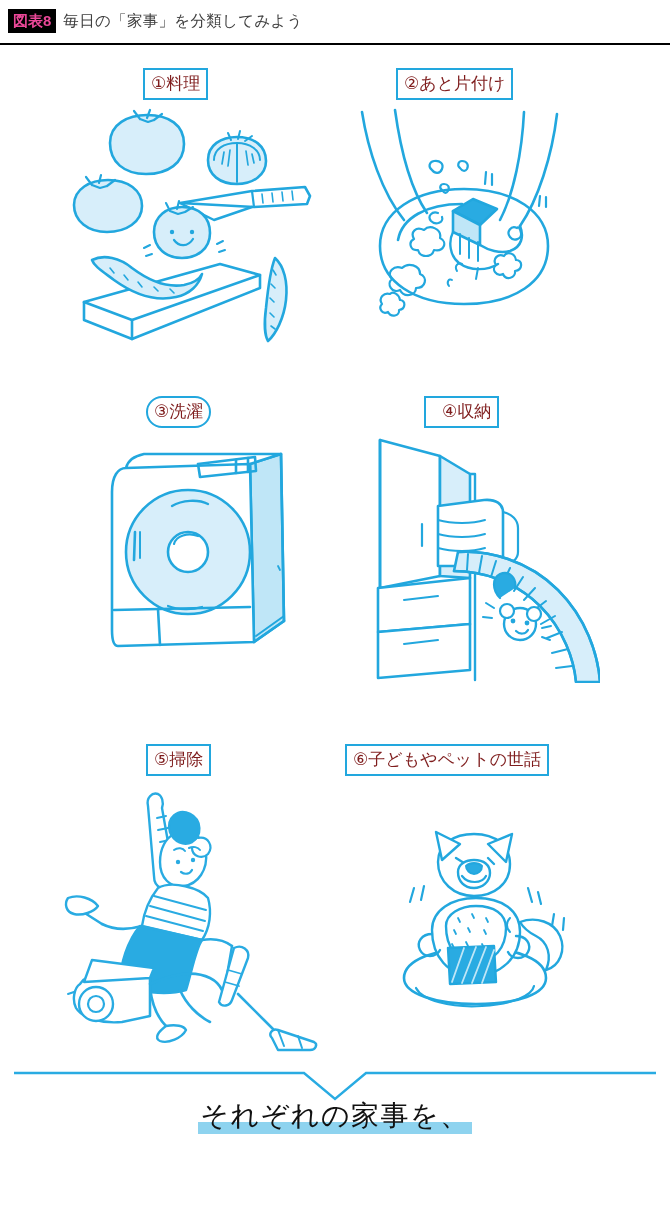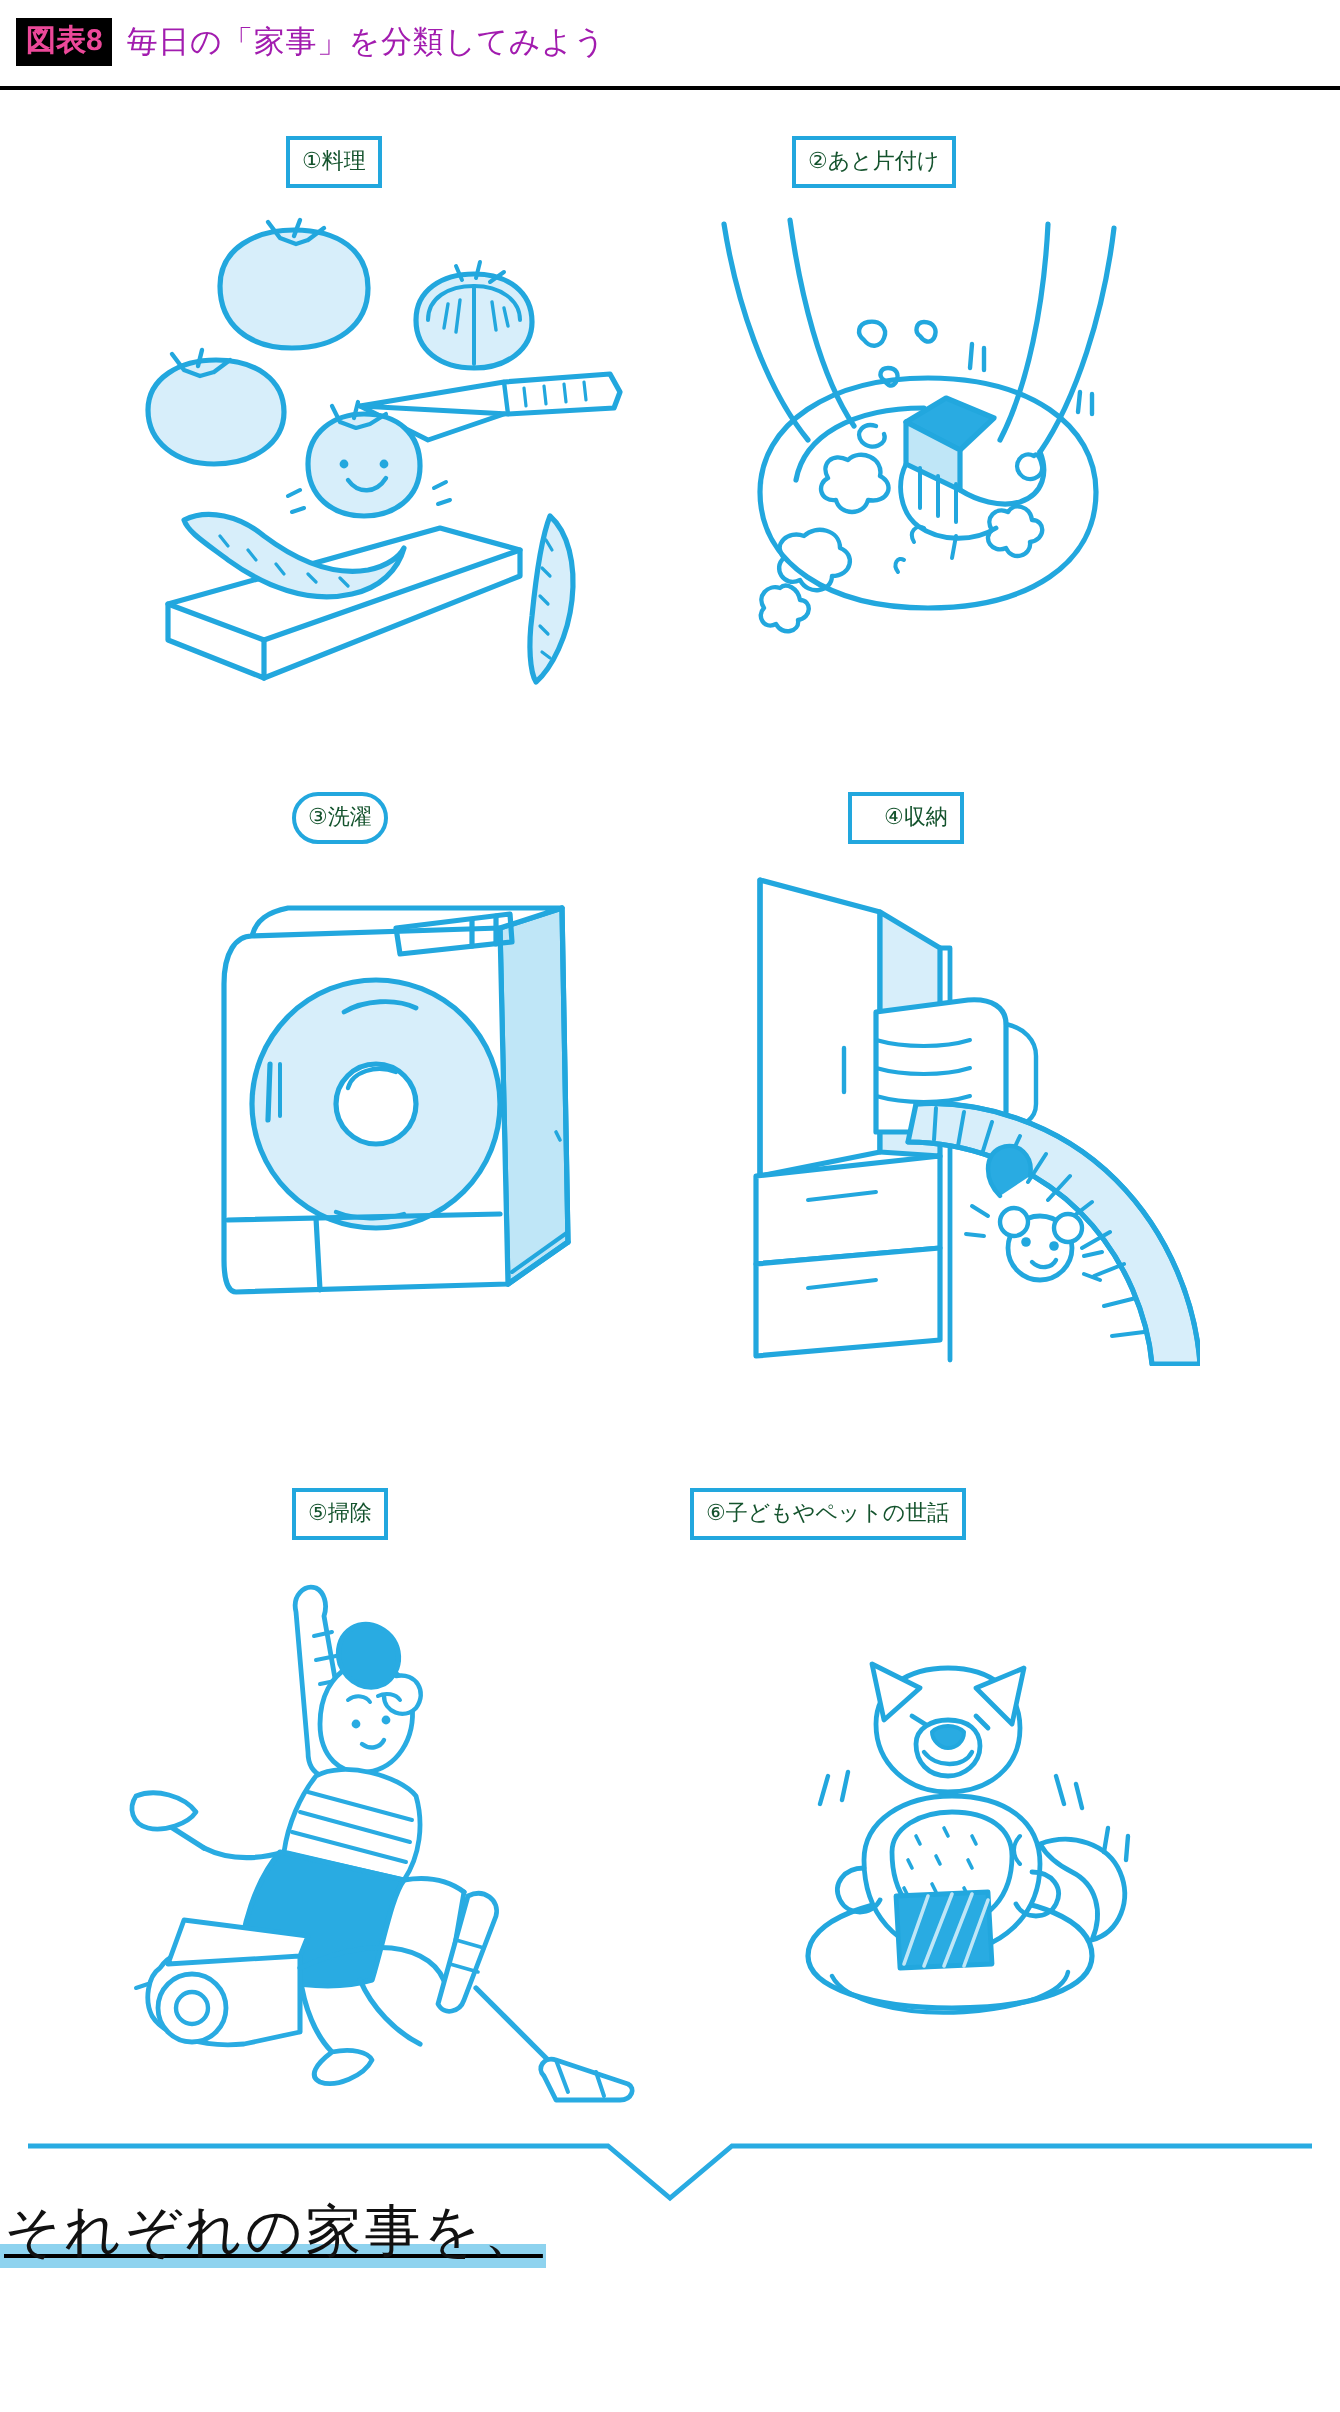--- a/index.html
+++ b/index.html
@@ -30,21 +30,21 @@
     background: #000000;
     color: #ec4899;
     font-size: 15px;
     font-weight: bold;
     line-height: 1;
     padding: 4px 5px 5px 5px;
     letter-spacing: 0px;
     white-space: nowrap;
   }
   #fig-title {
-    color: #a21caf;
+    color: #404040;
     font-size: 15.5px;
     letter-spacing: 0.3px;
     white-space: nowrap;
     font-family: "DejaVu Sans", sans-serif;
   }
   #header-rule {
     position: absolute;
     left: 0;
     top: 43px;
     width: 670px;
@@ -53,23 +53,23 @@
   }
 
   
   .panel {
     position: absolute;
   }
   .panel-label {
     position: absolute;
     border: 2.5px solid #22a7de;
     background: #ffffff;
-    color: #14532d;
+    color: #7f1d1d;
     font-family: "DejaVu Sans", sans-serif;
-    font-size: 11px;
+    font-size: 17px;
     line-height: 1;
     padding: 5px 6px 6px 6px;
     white-space: nowrap;
     z-index: 5;
   }
   .art {
     position: absolute;
   }
   .art svg { display: block; }
 
@@ -81,22 +81,22 @@
     width: 642px;
     height: 36px;
   }
 
   
   #caption {
     position: absolute;
     left: 0;
     top: 1096px;
     width: 670px;
+    text-align: center;
     font-family: "DejaVu Sans", sans-serif;
-    text-decoration: underline;
   }
   .cap-line {
     display: block;
     font-size: 28px;
     line-height: 1.42;
     color: #111111;
     letter-spacing: 1.5px;
     white-space: nowrap;
   }
   .cap-line .hl {

